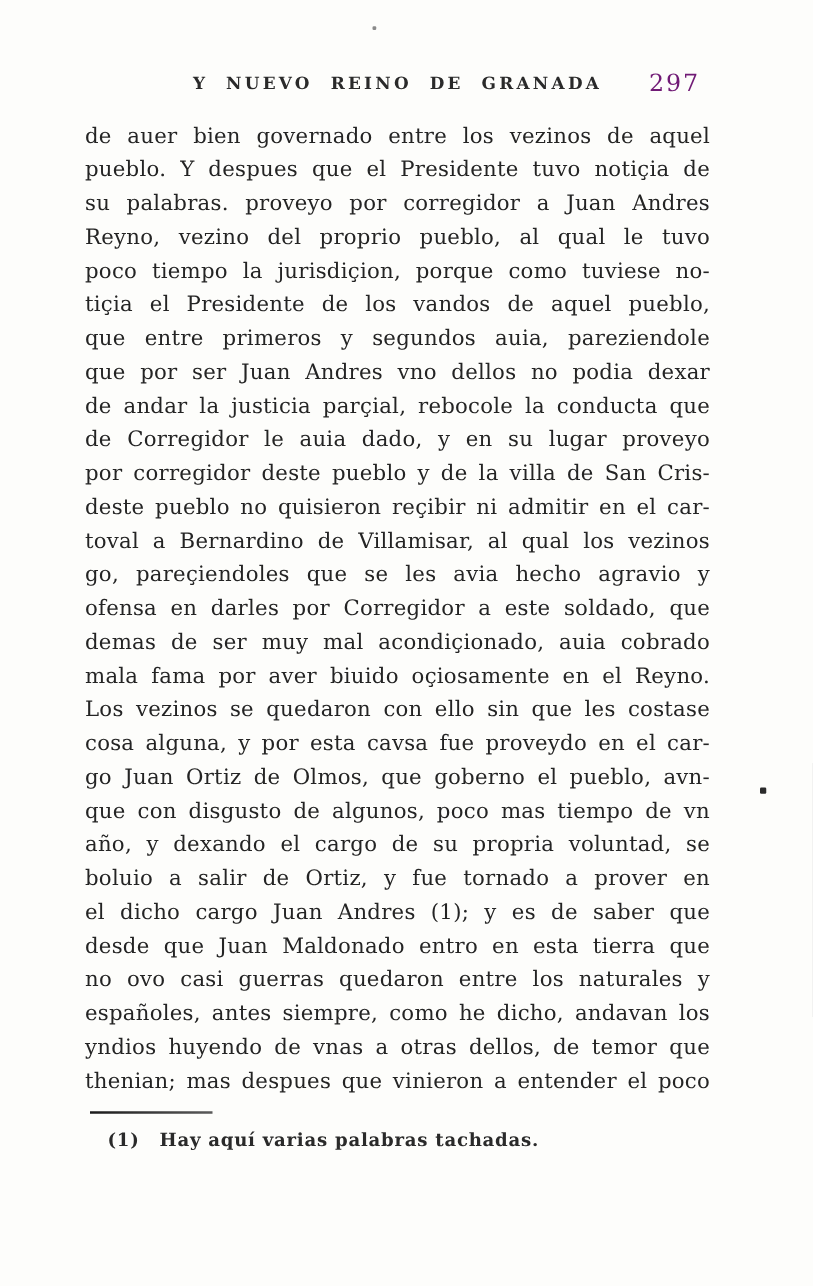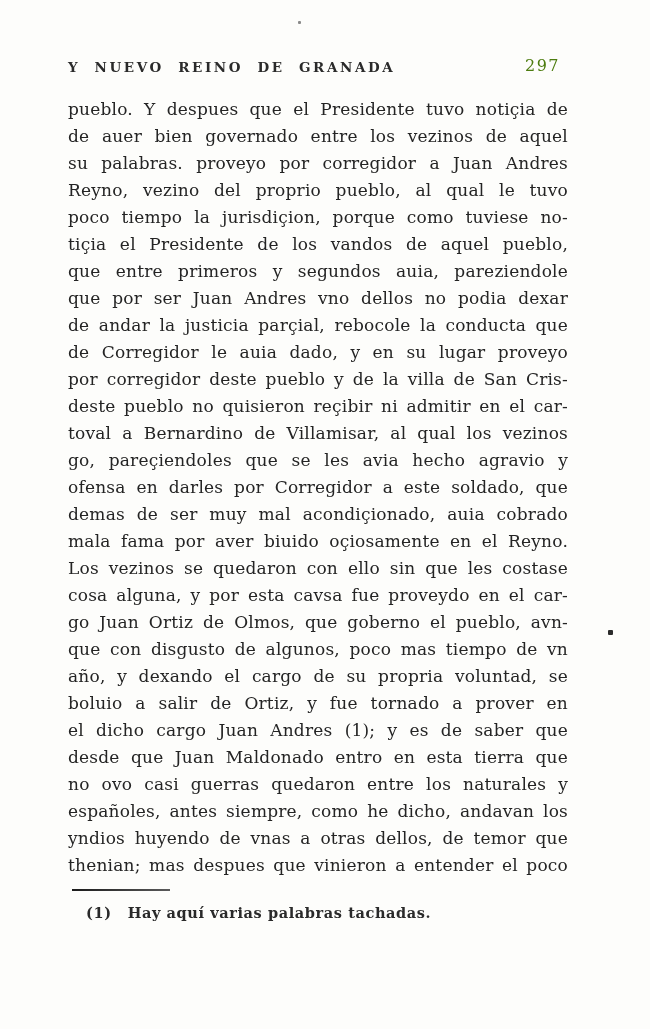--- a/index.html
+++ b/index.html
@@ -16,34 +16,34 @@
   }
   .running-head {
     position: absolute;
     top: 59px;
     left: 68px;
     width: 500px;
     height: 22px;
   }
   .head-title {
     display: block;
-    text-align: left;
+    text-align: center;
     font-size: 13.5px;
     font-weight: bold;
     letter-spacing: 2.6px;
     word-spacing: 7px;
     color: #2a2a2a;
   }
   .page-number {
     position: absolute;
     right: 8px;
     top: -3px;
-    font-size: 16px;
+    font-size: 19px;
     letter-spacing: 1.5px;
-    color: #4d7c0f;
+    color: #701a75;
   }
   .body-text {
     position: absolute;
     top: 96px;
     left: 68px;
     width: 500px;
     font-size: 17px;
     line-height: 27px;
     letter-spacing: 0.2px;
   }
@@ -81,22 +81,22 @@
 
   <div class="speck speck-top"></div>
   <div class="speck speck-right"></div>
 
   <header class="running-head">
     <span class="head-title">Y NUEVO REINO DE GRANADA</span>
     <span class="page-number">297</span>
   </header>
 
   <main class="body-text">
+    <div class="line">de auer bien governado entre los vezinos de aquel</div>
     <div class="line">pueblo. Y despues que el Presidente tuvo notiçia de</div>
-    <div class="line">de auer bien governado entre los vezinos de aquel</div>
     <div class="line">su palabras. proveyo por corregidor a Juan Andres</div>
     <div class="line">Reyno, vezino del proprio pueblo, al qual le tuvo</div>
     <div class="line">poco tiempo la jurisdiçion, porque como tuviese no-</div>
     <div class="line">tiçia el Presidente de los vandos de aquel pueblo,</div>
     <div class="line">que entre primeros y segundos auia, pareziendole</div>
     <div class="line">que por ser Juan Andres vno dellos no podia dexar</div>
     <div class="line">de andar la justicia parçial, rebocole la conducta que</div>
     <div class="line">de Corregidor le auia dado, y en su lugar proveyo</div>
     <div class="line">por corregidor deste pueblo y de la villa de San Cris-</div>
     <div class="line">deste pueblo no quisieron reçibir ni admitir en el car-</div>

